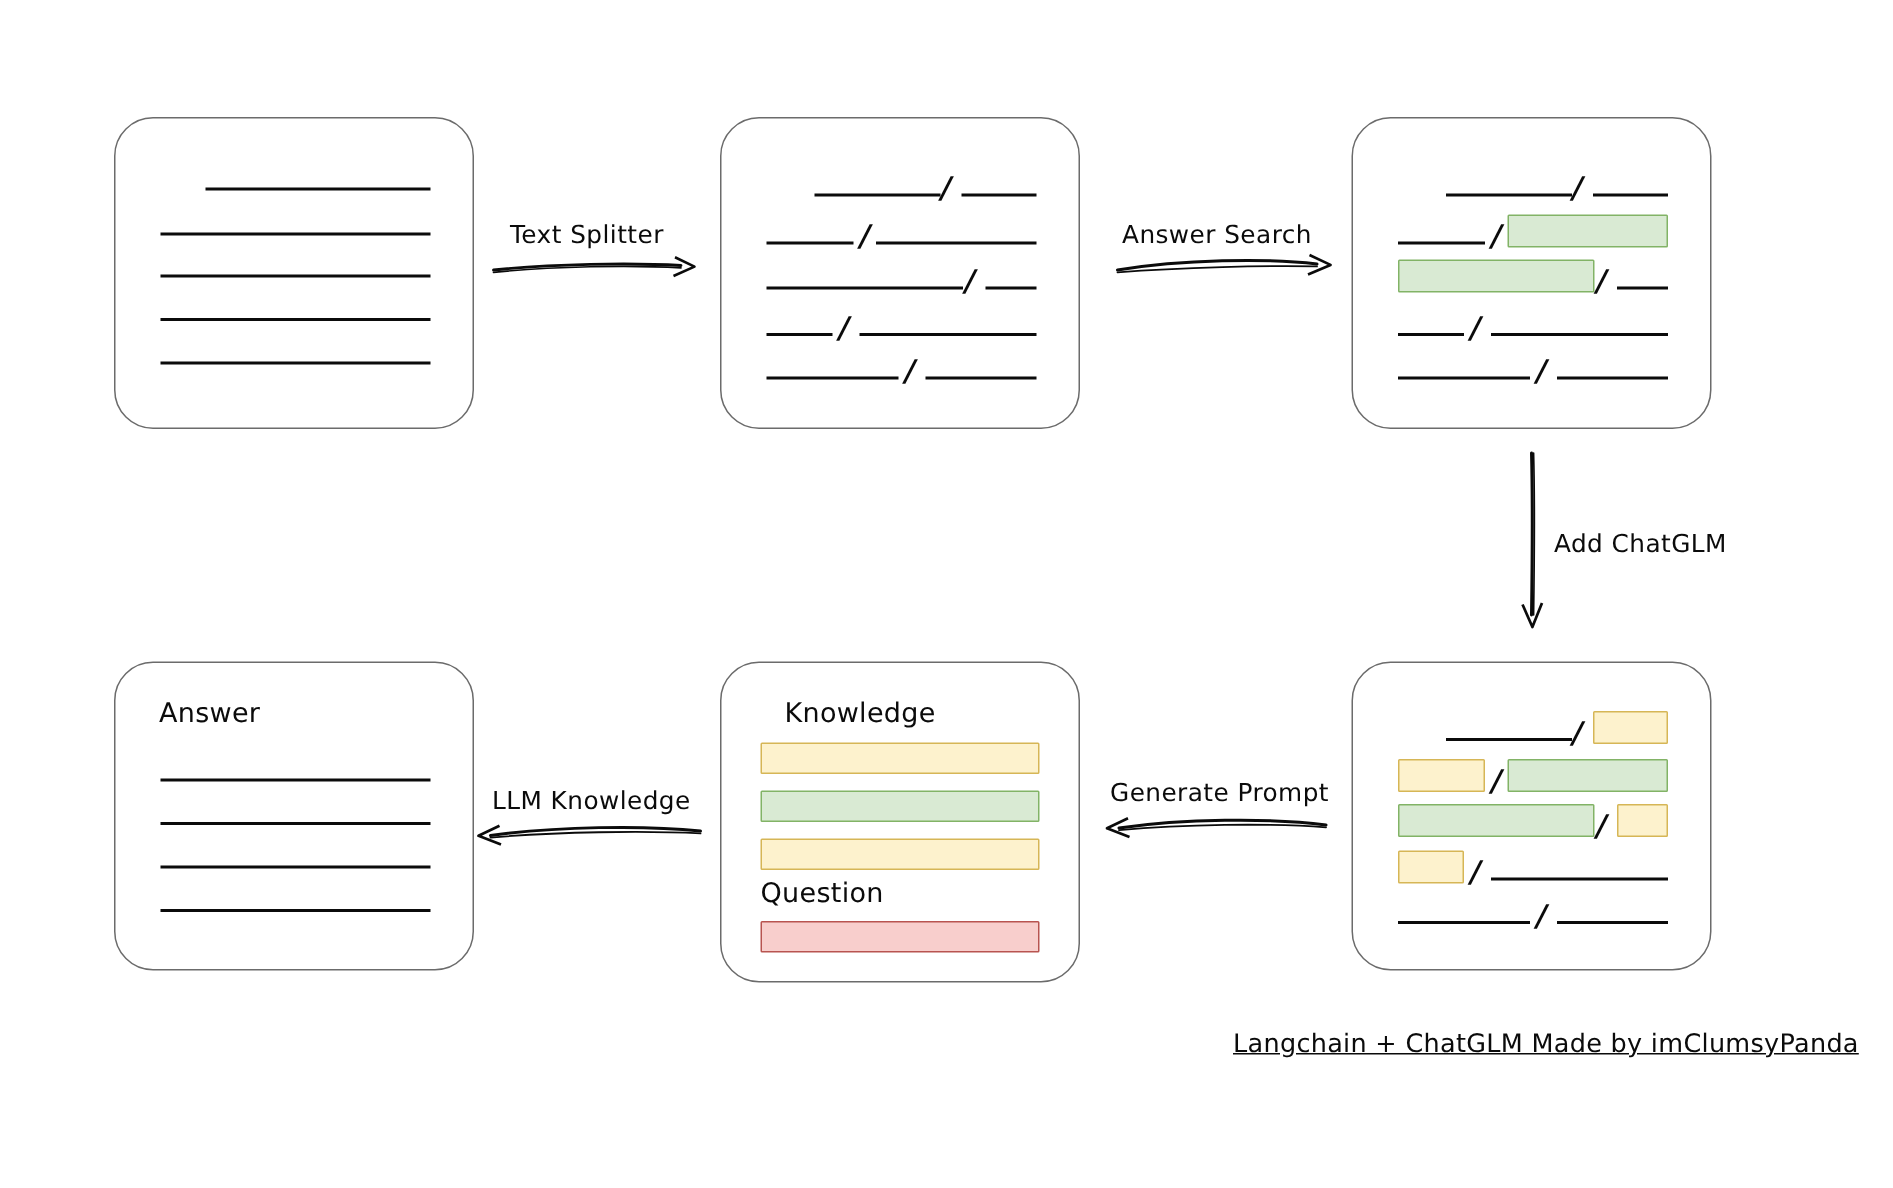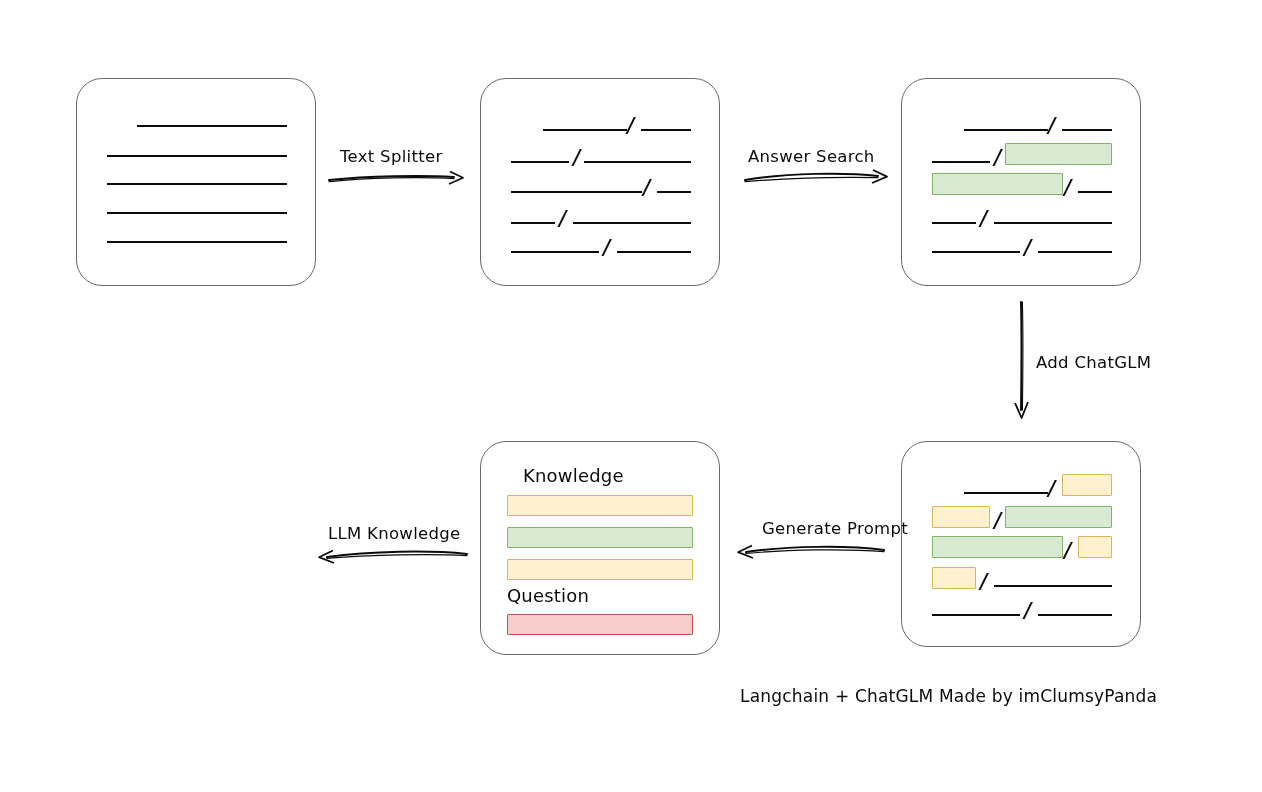--- a/index.html
+++ b/index.html
@@ -219,21 +219,21 @@
       <div class="slash" style="left:78px;">/</div>
       <div class="rule" style="left:92px; width:118px;"></div>
     </div>
     <div class="line-row" style="left:0; top:172px; width:240px;">
       <div class="rule" style="left:30px; width:88px;"></div>
       <div class="slash" style="left:122px;">/</div>
       <div class="rule" style="left:136px; width:74px;"></div>
     </div>
   </div>
 
-  <div class="edge-label" style="left:740px; top:519px;margin-left:22px;">Generate Prompt</div>
+  <div class="edge-label" style="left:740px; top:519px;">Generate Prompt</div>
   <svg class="edge" style="left:736px; top:540px;" width="152" height="24" viewBox="0 0 152 24">
     <path d="M148,10 C110,5 52,6 10,12" fill="none" stroke="#0b0b0b" stroke-width="2" stroke-linecap="round"></path>
     <path d="M148,11.6 C110,8.6 52,9.6 10,13.4" fill="none" stroke="#0b0b0b" stroke-width="1.2" stroke-linecap="round"></path>
     <path d="M16,5.5 L2,12.2 L17,18" fill="none" stroke="#0b0b0b" stroke-width="1.8" stroke-linejoin="round"></path>
   </svg>
 
   <div class="doc-box" style="left:480px; top:441px; width:240px; height:214px;">
     <span class="box-caption" style="left:26px; top:23px;margin-left:16px;">Knowledge</span>
     <div class="bar yellow" style="left:26px; top:53px; width:186px; height:21px;"></div>
     <div class="bar green" style="left:26px; top:85px; width:186px; height:21px;"></div>
@@ -242,16 +242,31 @@
     <div class="bar red" style="left:26px; top:172px; width:186px; height:21px;"></div>
   </div>
 
   <div class="edge-label" style="left:328px; top:524px;">LLM Knowledge</div>
   <svg class="edge" style="left:317px; top:545px;" width="152" height="24" viewBox="0 0 152 24">
     <path d="M150,9 C112,5 54,6 10,12" fill="none" stroke="#0b0b0b" stroke-width="2" stroke-linecap="round"></path>
     <path d="M150,10.6 C112,8.6 54,9.6 10,13.4" fill="none" stroke="#0b0b0b" stroke-width="1.2" stroke-linecap="round"></path>
     <path d="M16,5.5 L2,12.2 L17,18" fill="none" stroke="#0b0b0b" stroke-width="1.8" stroke-linejoin="round"></path>
   </svg>
 
-
-  <div class="footer-note" style="left:740px; top:686px;">Langchain + ChatGLM Made by imClumsyPanda</div>
+  <div class="doc-box" style="left:76px; top:441px; width:240px; height:206px;">
+    <span class="box-caption" style="left:29px; top:23px;">Answer</span>
+    <div class="line-row" style="left:0; top:77px; width:240px;">
+      <div class="rule" style="left:30px; width:180px;"></div>
+    </div>
+    <div class="line-row" style="left:0; top:106px; width:240px;">
+      <div class="rule" style="left:30px; width:180px;"></div>
+    </div>
+    <div class="line-row" style="left:0; top:135px; width:240px;">
+      <div class="rule" style="left:30px; width:180px;"></div>
+    </div>
+    <div class="line-row" style="left:0; top:164px; width:240px;">
+      <div class="rule" style="left:30px; width:180px;"></div>
+    </div>
+  </div>
+
+  <div class="footer-note" style="left:822px; top:686px;text-decoration:underline;">Langchain + ChatGLM Made by imClumsyPanda</div>
 
 </div>
 
 </body></html>

